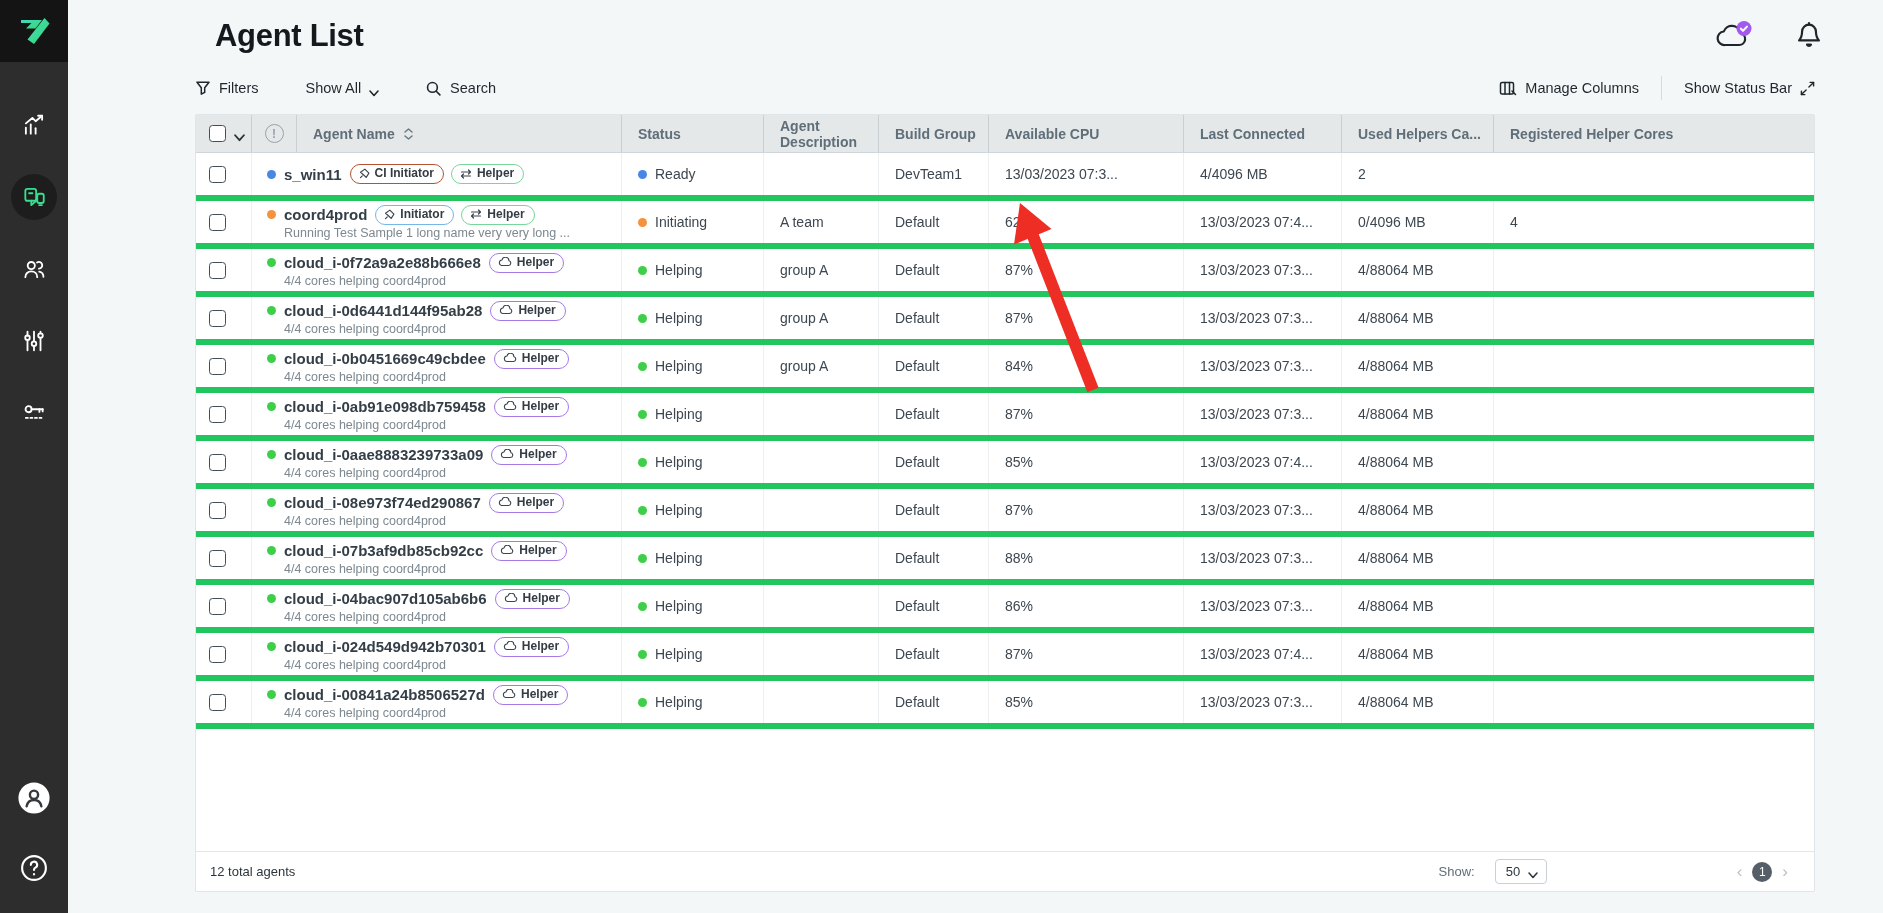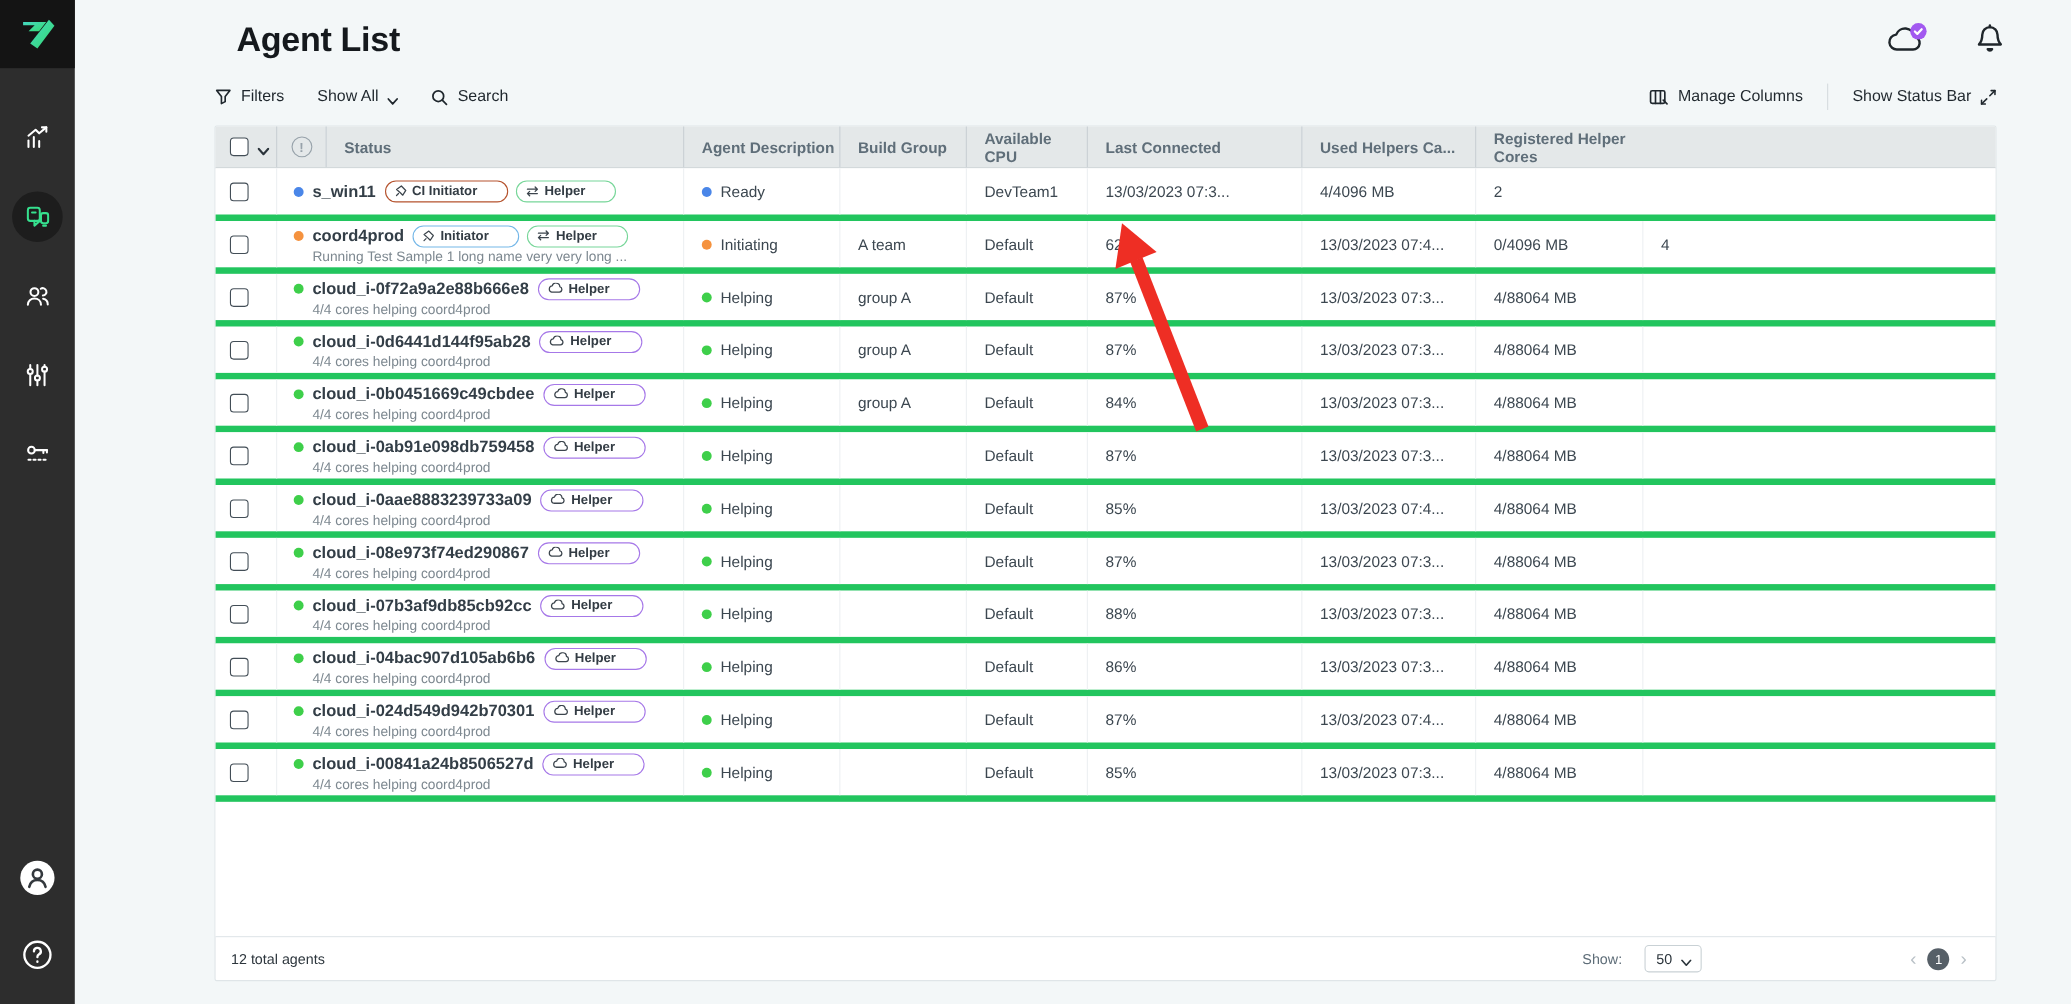--- a/index.html
+++ b/index.html
@@ -19,21 +19,21 @@
 
   
   .main { flex:1; display:flex; flex-direction:column; padding:0 68px 0 127px; position:relative; }
   .topbar { display:flex; align-items:center; padding-top:18px;margin-left:20px; }
   .page-title { font-size:31px; font-weight:800; color:#15191d; letter-spacing:-0.3px; }
   .top-icons { margin-left:auto; display:flex; align-items:center; gap:40px; margin-right:-8px; }
   .icon-btn { cursor:pointer; display:flex; align-items:center; }
 
   .toolbar { display:flex; align-items:center; margin-top:22px; margin-bottom:14px; font-size:14.5px; color:#1f272d; }
   .tool { display:flex; align-items:center; gap:8px; cursor:pointer; }
-  .tool + .tool { margin-left:30px; }
+  .tool + .tool { margin-left:47px; }
   .tool svg { stroke:#1f272d; fill:none; stroke-width:1.5; stroke-linecap:round; stroke-linejoin:round; }
   .toolbar-right { margin-left:auto; display:flex; align-items:center; gap:22px; }
   .vdivider { width:1px; height:24px; background:#d5dbde; }
   .chev { width:9px; height:9px; display:inline-block; }
   .chev svg { stroke:#1f272d; fill:none; stroke-width:1.6; stroke-linecap:round; stroke-linejoin:round; }
 
   
   .card { background:#ffffff; border:1px solid #dfe5e8; border-radius:2px; display:flex; flex-direction:column; height:778px; }
   .thead { display:grid; grid-template-columns:56px 45px 325px 142px 115px 110px 195px 158px 152px 1fr;
     background:#e4e8e9; height:38px; border-bottom:1px solid #cfd5d8; color:#5f6e79; font-size:14px; font-weight:700; }
@@ -51,21 +51,21 @@
   .cell { display:flex; align-items:center; padding-left:16px; border-right:1px solid #edf0f2; overflow:hidden; white-space:nowrap; }
   .cell:last-child { border-right:none; }
   .cell-check { padding-left:13px; }
   .checkbox { width:17px; height:17px; border:1.7px solid #434e57; border-radius:3.5px; background:#fff; display:inline-block; cursor:pointer; flex-shrink:0; }
   .cell-name { flex-direction:column; align-items:flex-start; justify-content:center; padding-left:15px; gap:1px; }
   .name-line { display:flex; align-items:center; gap:8px; }
   .dot { width:9px; height:9px; border-radius:50%; flex-shrink:0; }
   .agent-name { font-size:15px; font-weight:700; color:#333e47; }
   .badges { display:flex; align-items:center; gap:7px; }
   .badge { display:inline-flex; align-items:center; gap:5px; border:1.5px solid #999; border-radius:11px;
-    padding:1px 27px 2px 8px; font-size:12px; font-weight:700; color:#333c44; background:#fff; line-height:15px; }
+    padding:1px 9px 2px 8px; font-size:12px; font-weight:700; color:#333c44; background:#fff; line-height:15px; }
   .badge svg { stroke:#3c454d; fill:none; stroke-width:1.3; stroke-linecap:round; stroke-linejoin:round; }
   .badge--ci { border-color:#b5532e; }
   .badge--initiator { border-color:#74b7e8; }
   .badge--helper { border-color:#77d699; }
   .badge--helper-cloud { border-color:#a678e8; }
   .sub { padding-left:17px; font-size:12.5px; color:#7d8890; }
   .status-cell { gap:8px; }
   .filler { flex:1; background:#fff; }
 
   
@@ -242,20 +242,31 @@
           <span class="checkbox"></span>
           <span class="chev">
             <svg width="11" height="8" viewBox="0 0 10 7">
                 <path d="M1 1 L5 5.5 L9 1" stroke="#2b343b" fill="none" stroke-width="1.7" stroke-linecap="round" stroke-linejoin="round"></path>
               </svg>
           </span>
         </div>
         <div class="th" style="padding-left:0;">
           <span class="alert-circle">!</span>
         </div>
+        <div class="th">
+          <span>Agent Name</span>
+          <span class="sort">
+            <svg width="9" height="5" viewBox="0 0 9 5">
+                <path d="M1 4 L4.5 1 L8 4"></path>
+              </svg>
+            <svg width="9" height="5" viewBox="0 0 9 5">
+                <path d="M1 1 L4.5 4 L8 1"></path>
+              </svg>
+          </span>
+        </div>
         <div class="th">Status</div>
         <div class="th">Agent Description</div>
         <div class="th">Build Group</div>
         <div class="th">Available CPU</div>
         <div class="th">Last Connected</div>
         <div class="th">Used Helpers Ca...</div>
         <div class="th">Registered Helper Cores</div>
       </div>
 
       <div class="tbody">

